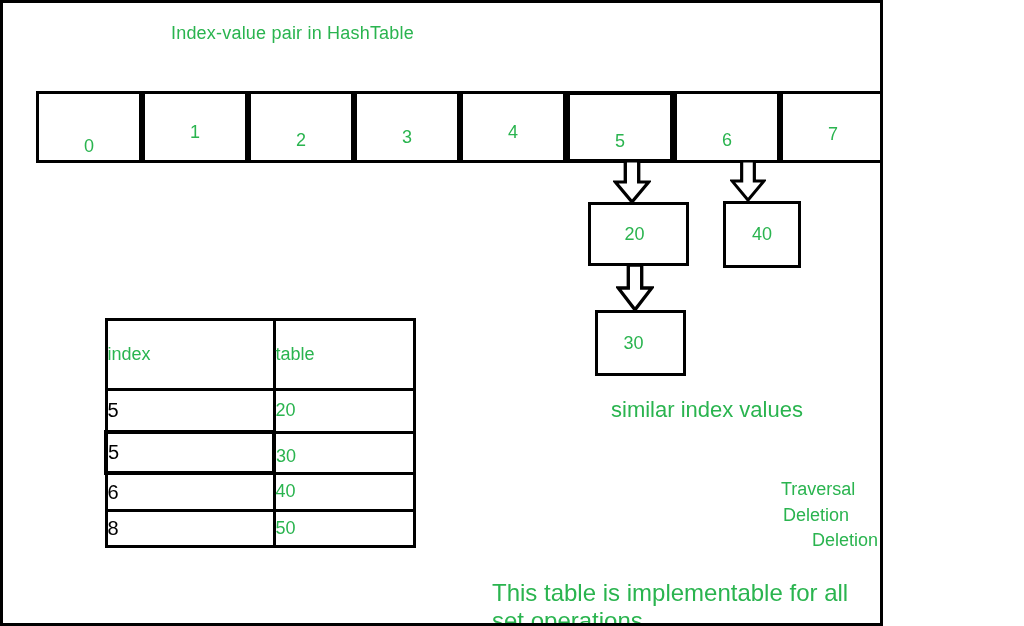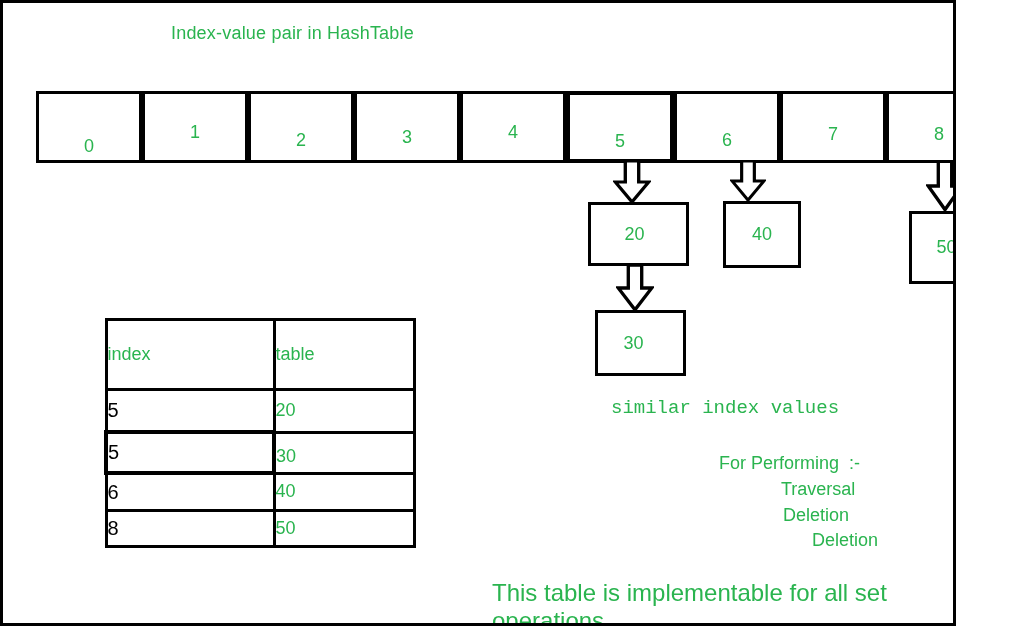--- a/index.html
+++ b/index.html
@@ -1,18 +1,18 @@
 <!DOCTYPE html>
 <html style="--green: #2ab44f; --line: #000000;"><head>
 <meta charset="utf-8">
 <style>
   html, body { margin: 0; padding: 0; background: #ffffff; }
   .canvas {
     position: relative;
-    width: 956px;
+    width: 883px;
     height: 626px;
     box-sizing: border-box;
     background: #ffffff;
     border: 3px solid var(--line, #000);
     font-family: "Liberation Sans", sans-serif;
     overflow: hidden;
   }
   .green { color: var(--green, #2ab44f); }
 
   .title {
@@ -74,22 +74,21 @@
   .arrow svg { display: block; width: 100%; height: 100%; }
   .arrow.a5  { left: 610px; top: 157px; width: 38px; height: 44px; }
   .arrow.a6  { left: 727px; top: 157px; width: 36px; height: 42px; }
   .arrow.a8  { left: 923px; top: 157px; width: 38px; height: 52px; }
   .arrow.a20 { left: 613px; top: 261px; width: 38px; height: 48px; }
 
   
   .caption {
     position: absolute;
     left: 608px; top: 394px;
-    font-size: 19px;
-    font-family: Liberation Mono, monospace;
+    font-size: 22px;
   }
 
   
   .kv-table {
     position: absolute;
     left: 101px; top: 315px;
     border-collapse: collapse;
     table-layout: fixed;
   }
   .kv-table td {
@@ -212,20 +211,19 @@
         <td class="idx">6</td>
         <td class="val green">40</td>
       </tr>
       <tr class="r4">
         <td class="idx">8</td>
         <td class="val green">50</td>
       </tr>
     </tbody>
   </table>
 
-  <div class="note performing green">For Performing  :-</div>
   <div class="note op1 green">Traversal</div>
   <div class="note op2 green">Deletion</div>
   <div class="note op3 green">Deletion</div>
 
   <div class="footer-note green">This table is implementable for all set operations.</div>
 
 </div>
 
 </body></html>

